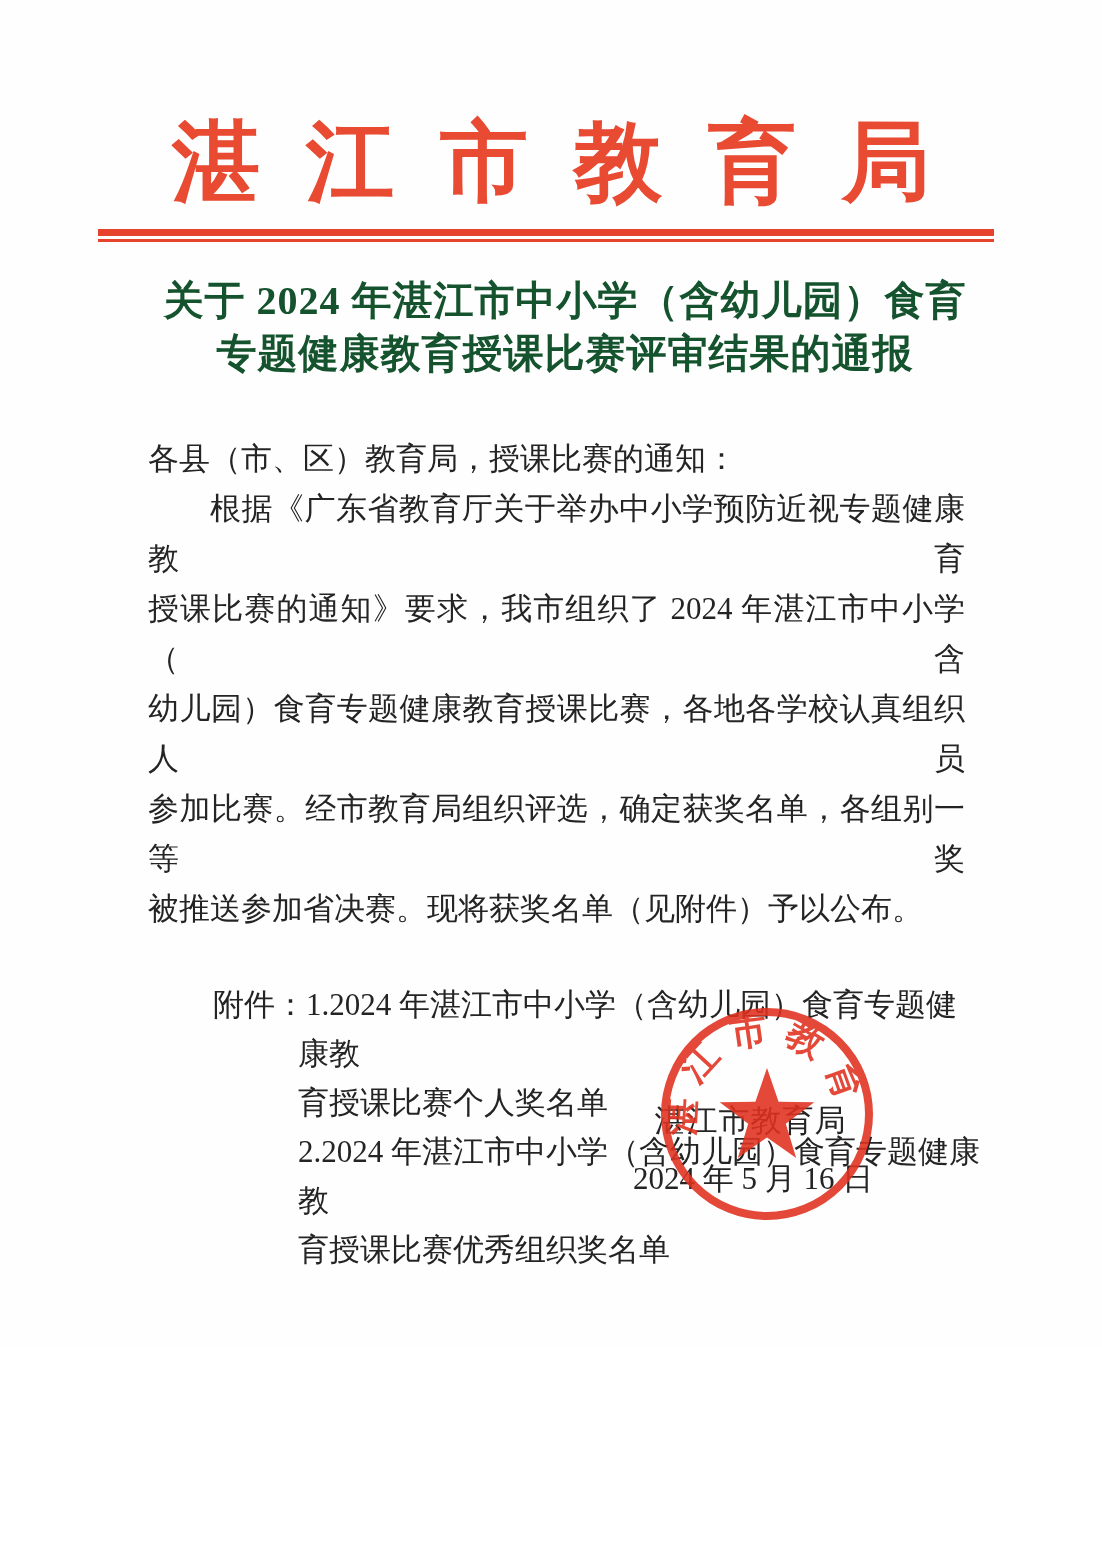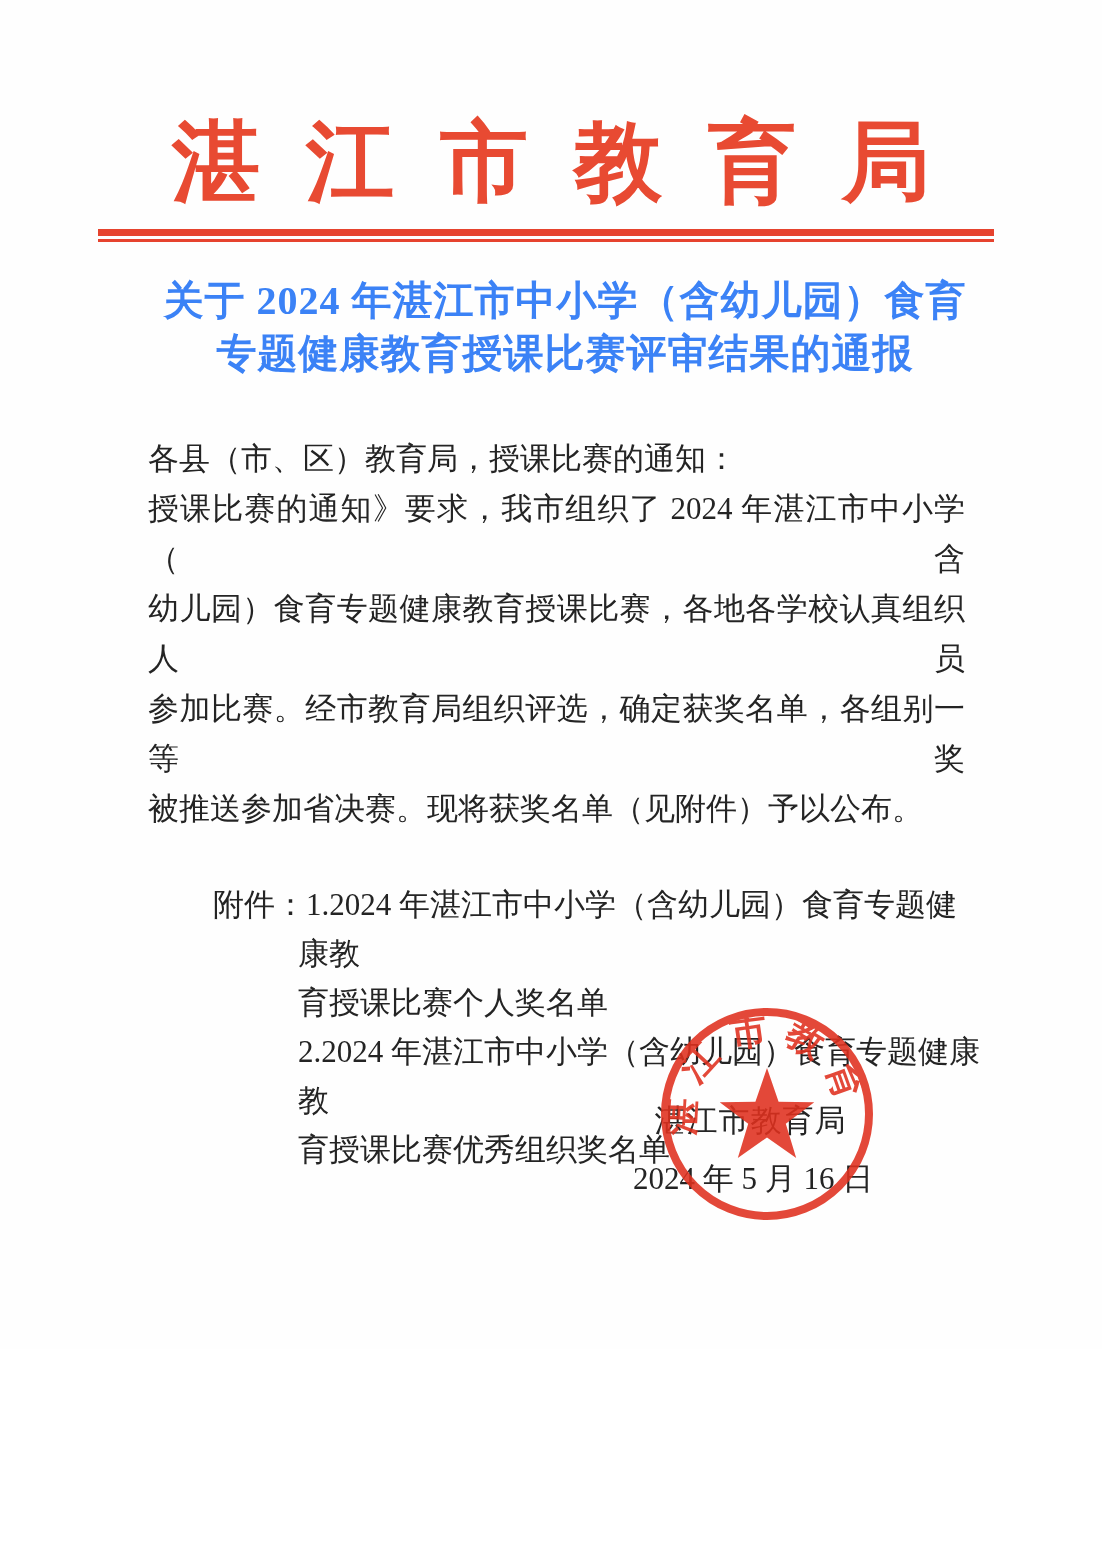--- a/index.html
+++ b/index.html
@@ -28,21 +28,21 @@
   .rule-top .thick{height:7px;background:#e6432e;}
   .rule-top .gap{height:3px;}
   .rule-top .thin{height:3px;background:#e6432e;}
   
   .doc-title{
     margin-top:32px;
     text-align:center;
     font-size:40px;
     font-weight:700;
     line-height:53px;
-    color:#3b82f6;
+    color:#14532d;
     letter-spacing:1px;
     padding-left:28px;
   }
   
   .body-block{
     margin:54px 137px 0 148px;
     font-size:31px;
     line-height:50px;
     color:#242424;
   }
@@ -110,20 +110,21 @@
     <div class="thin"></div>
   </div>
 
   <div class="doc-title">
     <div>关于 2024 年湛江市中小学（含幼儿园）食育</div>
     <div>专题健康教育授课比赛评审结果的通报</div>
   </div>
 
   <div class="body-block">
     <div class="bline">各县（市、区）教育局，授课比赛的通知：</div>
+    <div class="bline j indent2">根据《广东省教育厅关于举办中小学预防近视专题健康教育</div>
     <div class="bline j">授课比赛的通知》要求，我市组织了 2024 年湛江市中小学（含</div>
     <div class="bline j">幼儿园）食育专题健康教育授课比赛，各地各学校认真组织人员</div>
     <div class="bline j">参加比赛。经市教育局组织评选，确定获奖名单，各组别一等奖</div>
     <div class="bline">被推送参加省决赛。现将获奖名单（见附件）予以公布。</div>
   </div>
 
   <div class="attach-block">
     <div class="attach-line">
       <span>附件：</span><span>1.2024 年湛江市中小学（含幼儿园）食育专题健康教</span>
     </div>

